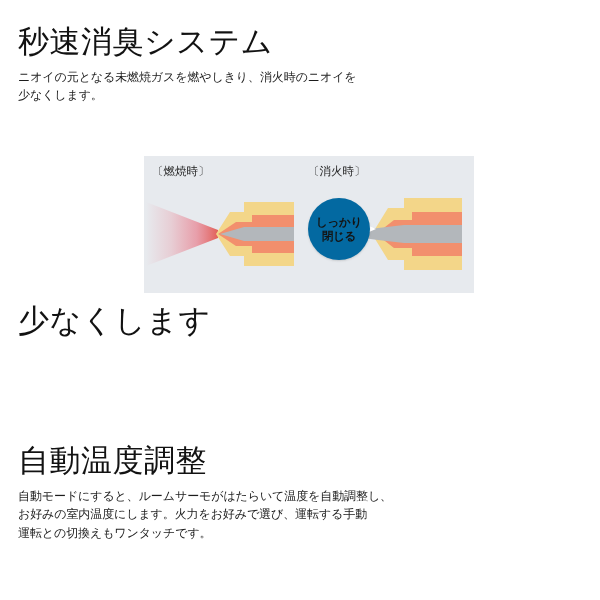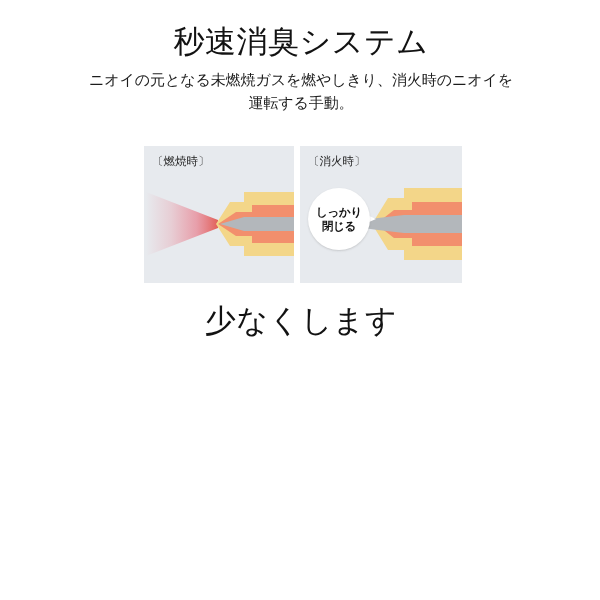--- a/index.html
+++ b/index.html
@@ -13,45 +13,44 @@
     font-family: "Liberation Sans", "DejaVu Sans", sans-serif;
     color: #1a1a1a;
     overflow: hidden;
     position: relative;
   }
 
   .page {
     position: relative;
     width: 600px;
     height: 456px;
-    text-align: center;
   }
 
   
   .section {
     position: absolute;
     left: 18px;
     width: 566px;
   }
 
   .heading {
     font-size: 31px;
     line-height: 1.18;
     font-weight: 400;
     letter-spacing: 0.5px;
     color: #121212;
     margin: 0;
     white-space: nowrap;
   }
 
   .body-text {
-    font-size: 15px;
+    font-size: 12px;
     line-height: 1.55;
     color: #1c1c1c;
-    margin: 16px;
+    margin: 0;
     letter-spacing: -0.1px;
   }
 
   .body-text .ln {
     display: block;
     white-space: nowrap;
   }
 
   
   #sec-deodorize { top: 24px; }
@@ -67,24 +66,25 @@
   .figure {
     position: absolute;
     left: 144px;
     top: 146px;
     width: 318px;
     height: 137px;
   }
 
   .panel {
     position: absolute;
-    top: 0;
+    top: 10px;
     height: 137px;
     background: #e7eaee;
     overflow: hidden;
+    padding-left: 12px;
   }
   .panel-left  { left: 0;   width: 150px; }
   .panel-right { left: 156px; width: 162px; }
 
   .panel-label {
     position: absolute;
     left: 8px;
     top: 10px;
     font-size: 11.5px;
     line-height: 1;
@@ -101,21 +101,21 @@
   .panel-right .nozzle-svg { left: -6px; top: 28px; width: 168px; height: 100px; }
 
   
   .callout {
     position: absolute;
     left: 8px;
     top: 42px;
     width: 62px;
     height: 62px;
     border-radius: 50%;
-    background: #ffffff;
+    background: #0369a1;
     display: flex;
     flex-direction: column;
     align-items: center;
     justify-content: center;
     box-shadow: 0 1px 2px rgba(120,120,120,0.28);
     z-index: 3;
   }
   .callout span {
     font-size: 11.5px;
     font-weight: 700;
@@ -138,21 +138,21 @@
 </style>
 </head>
 <body>
 
 <div class="page">
 
   <div class="section" id="sec-deodorize">
     <h2 class="heading">秒速消臭システム</h2>
     <p class="body-text">
       <span class="ln">ニオイの元となる未燃焼ガスを燃やしきり、消火時のニオイを</span>
-      <span class="ln">運転する手動。</span>
+      <span class="ln">少なくします。</span>
     </p>
   </div>
 
   <div class="figure">
 
     <div class="panel panel-left">
       <div class="panel-label">〔燃焼時〕</div>
 
       <svg class="nozzle-svg" viewBox="0 0 150 100" preserveAspectRatio="none">
         <defs>
@@ -193,15 +193,21 @@
       </div>
     </div>
 
   </div>
 
   <div class="section" id="sec-timer">
     <h2 class="heading">少なくします</h2>
   </div>
 
   <div class="section" id="sec-auto-temp">
+    <h2 class="heading">自動温度調整</h2>
+    <p class="body-text">
+      <span class="ln">自動モードにすると、ルームサーモがはたらいて温度を自動調整し、</span>
+      <span class="ln">お好みの室内温度にします。火力をお好みで選び、運転する手動</span>
+      <span class="ln">運転との切換えもワンタッチです。</span>
+    </p>
   </div>
 
 </div>
 
 </body></html>

